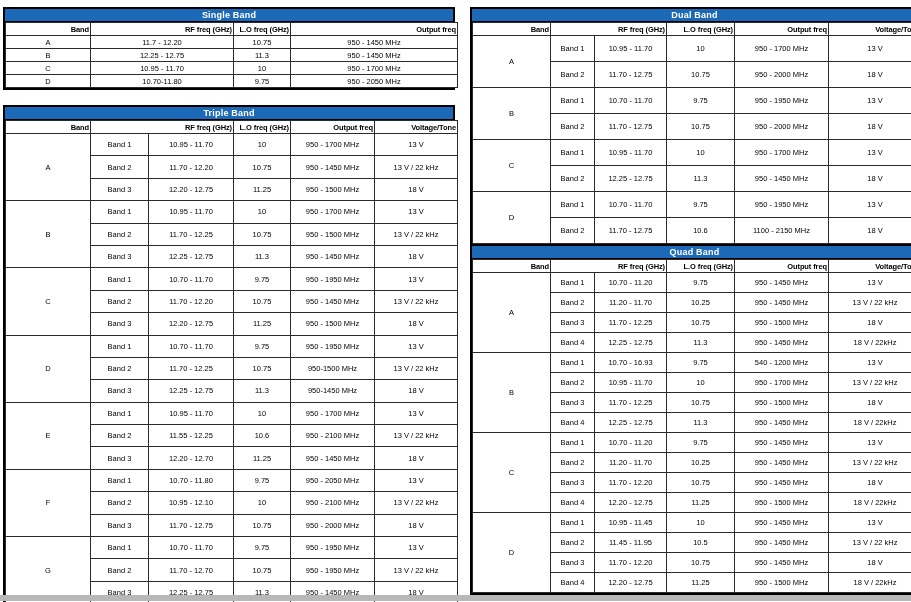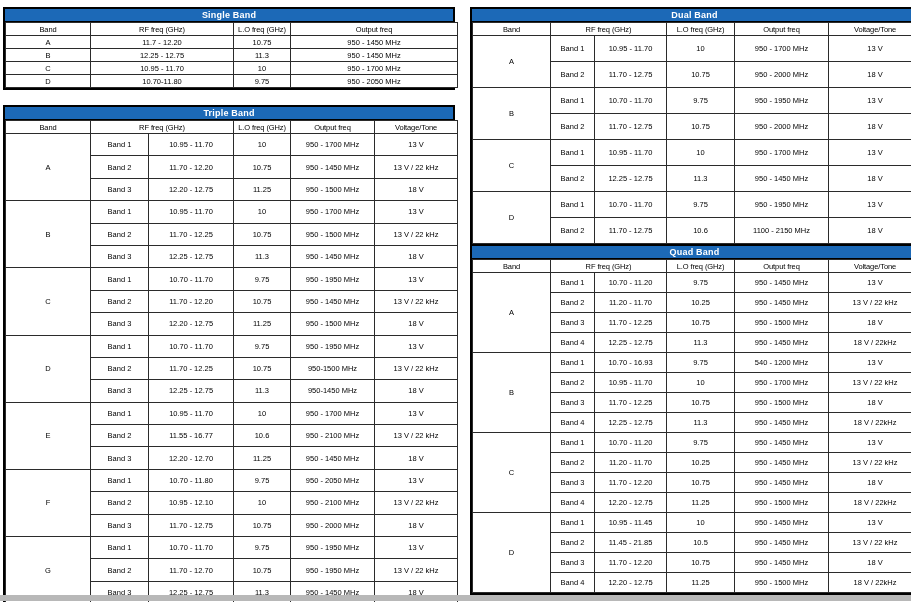--- a/index.html
+++ b/index.html
@@ -34,21 +34,21 @@
   th, td {
     border: 1px solid #2b2b2b;
     font-size: 7.5px;
     text-align: center;
     vertical-align: middle;
     padding: 0 1px;
     white-space: nowrap;
     overflow: hidden;
     background: #fff;
   }
-  th { font-weight: normal; letter-spacing: -0.1px; }
+  th { font-weight: bold; letter-spacing: -0.1px; text-align: right; }
   thead tr { height: 13px; }
 
   .shadow-bottom {
     position: absolute;
     left: 0; top: 595px;
     width: 911px; height: 6px;
     background: var(--shadow, #b8b8b8);
   }
 </style>
 </head>
@@ -212,21 +212,21 @@
           <tr style="height: 22.4px;">
             <td rowspan="3">E</td>
             <td>Band 1</td>
             <td>10.95 - 11.70</td>
             <td>10</td>
             <td>950 - 1700 MHz</td>
             <td>13 V</td>
           </tr>
           <tr style="height: 22.4px;">
             <td>Band 2</td>
-            <td>11.55 - 16.77</td>
+            <td>11.55 - 12.25</td>
             <td>10.6</td>
             <td>950 - 2100 MHz</td>
             <td>13 V / 22 kHz</td>
           </tr>
           <tr style="height: 22.4px;">
             <td>Band 3</td>
             <td>12.20 - 12.70</td>
             <td>11.25</td>
             <td>950 - 1450 MHz</td>
             <td>18 V</td>
@@ -476,21 +476,21 @@
           <tr style="height: 20px;">
             <td rowspan="4">D</td>
             <td>Band 1</td>
             <td>10.95 - 11.45</td>
             <td>10</td>
             <td>950 - 1450 MHz</td>
             <td>13 V</td>
           </tr>
           <tr style="height: 20px;">
             <td>Band 2</td>
-            <td>11.45 - 21.85</td>
+            <td>11.45 - 11.95</td>
             <td>10.5</td>
             <td>950 - 1450 MHz</td>
             <td>13 V / 22 kHz</td>
           </tr>
           <tr style="height: 20px;">
             <td>Band 3</td>
             <td>11.70 - 12.20</td>
             <td>10.75</td>
             <td>950 - 1450 MHz</td>
             <td>18 V</td>

